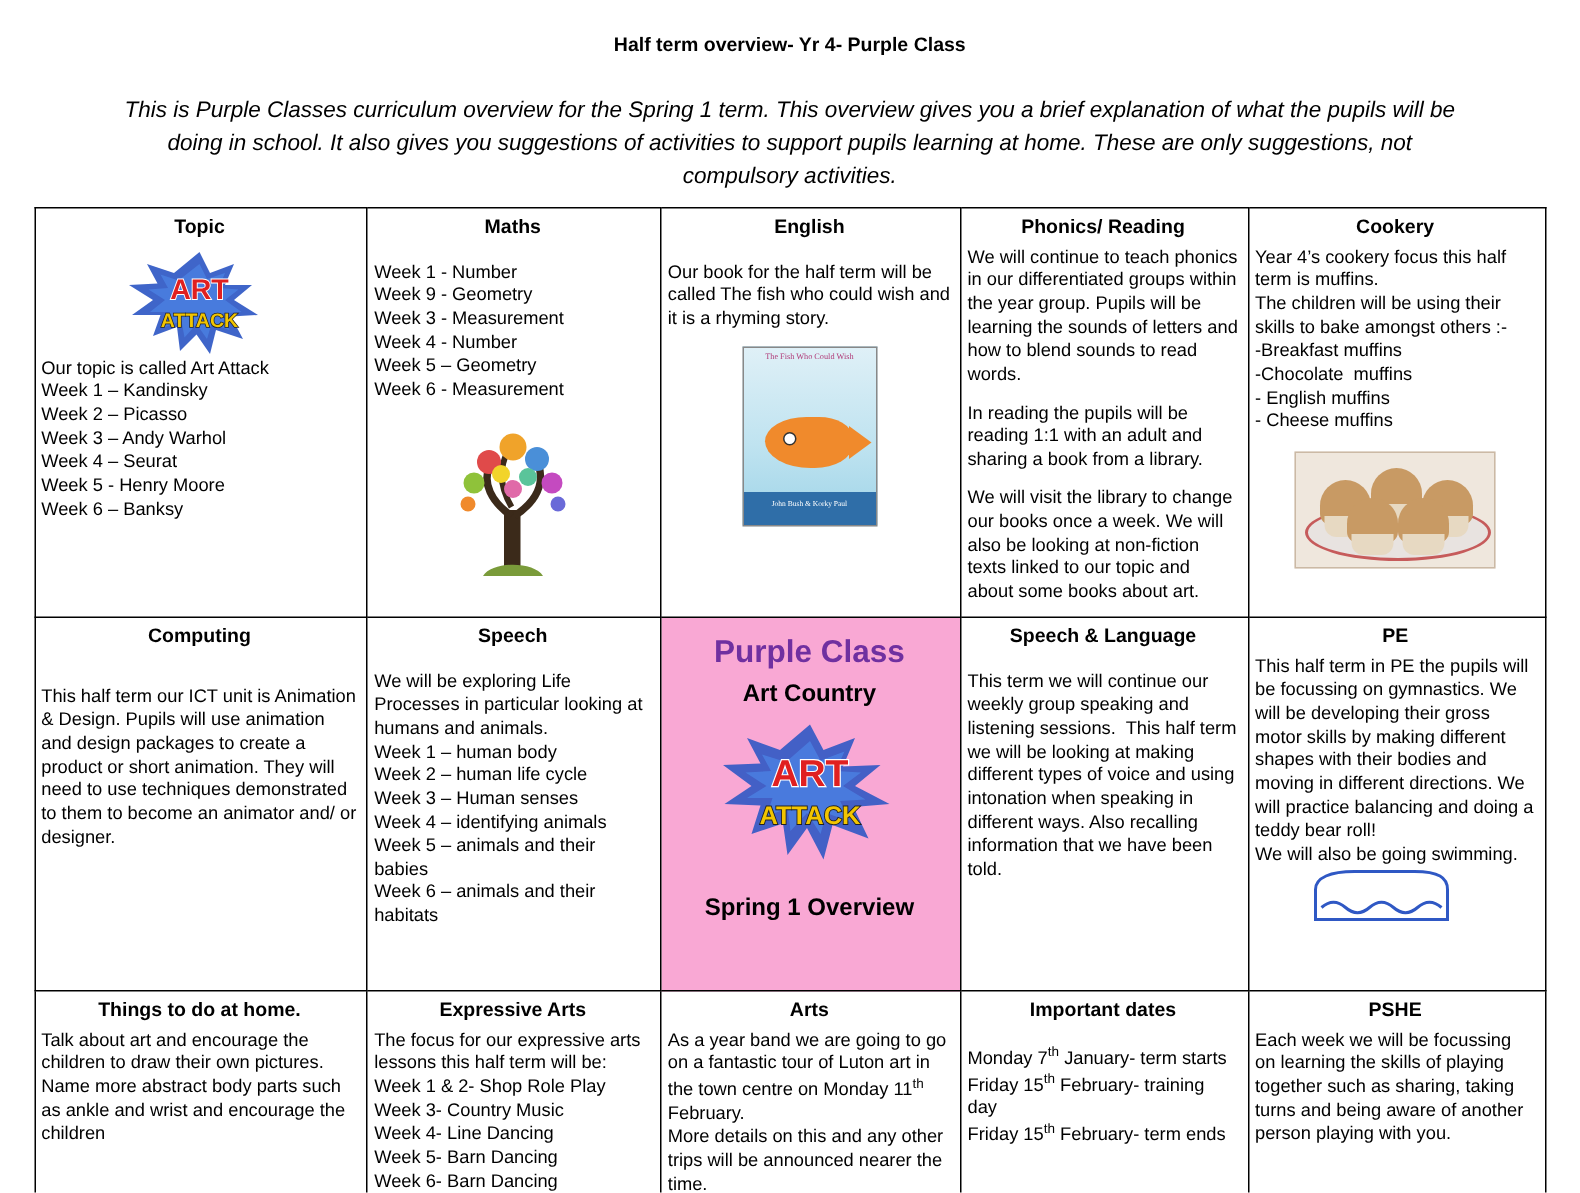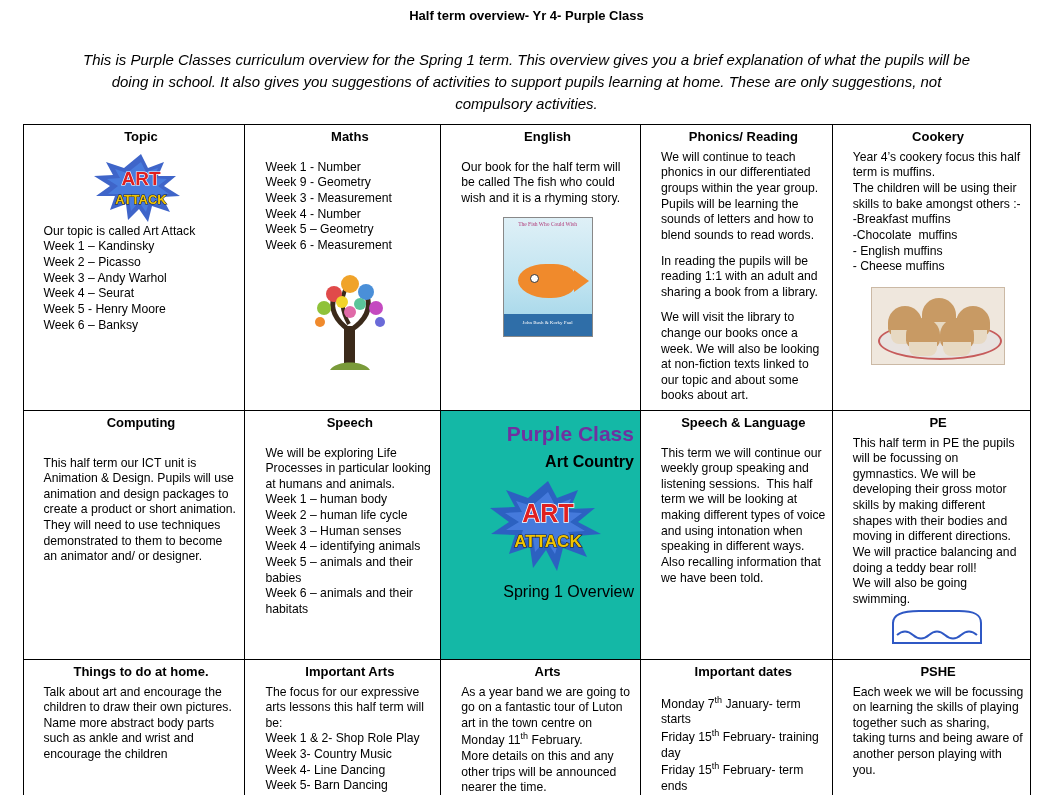--- a/index.html
+++ b/index.html
@@ -18,40 +18,40 @@
     position: relative;
     width: 1053px;
     height: 795px;
     box-sizing: border-box;
     padding: 6px 22px 0 22px;
   }
   .doc-title {
     text-align: center;
     font-weight: bold;
     font-size: 13px;
-    margin-top: 2px;
+    margin-top: 16px;
     margin-bottom: 0;
   }
   .intro {
     margin: 26px 52px 10px 52px;
     text-align: center;
     font-style: italic;
     font-size: 15px;
     line-height: 1.45;
   }
   table.grid {
     border-collapse: collapse;
     width: 1008px;
     margin: 0 auto;
     table-layout: fixed;
   }
   table.grid td {
     border: 1px solid #000000;
     vertical-align: top;
-    padding: 4px 6px 6px 20px;
+    padding: 4px 6px 6px 4px;
     font-size: 12.2px;
     line-height: 1.28;
   }
   .col1 { width: 220px; }
   .col2 { width: 194px; }
   .col3 { width: 198px; }
   .col4 { width: 190px; }
   .col5 { width: 196px; }
 
   .cell-head {
@@ -64,39 +64,39 @@
   .line { white-space: pre-wrap; }
   .spacer { height: 10px; }
 
   
   tr.row1 td { height: 262px; }
   tr.row2 td { height: 238px; }
   tr.row3 td { height: 148px; }
 
   
   .purple-cell {
-    background: #14b8a6;
-    text-align: right;
+    background: #f9a8d4;
+    text-align: center;
     padding-top: 8px;
   }
   .purple-title {
     color: #7030a0;
     font-weight: bold;
     font-size: 21px;
     margin-top: 6px;
   }
   .purple-sub {
     font-weight: bold;
     font-size: 16px;
     margin-top: 4px;
   }
   .purple-foot {
-    font-weight: normal;
+    font-weight: bold;
     font-size: 16px;
-    margin-top: 8px;
+    margin-top: 20px;
   }
 
   
   .art-logo {
     margin: 6px auto 0 auto;
     display: block;
   }
 
   
   .tree-img { display: block; margin: 10px auto 0 auto; }
@@ -370,21 +370,21 @@
       </tr>
 
       <tr class="row3">
 
         <td>
           <div class="cell-head">Things to do at home.</div>
           <div class="line centered">Talk about art and encourage the children to draw their own pictures. Name more abstract body parts such as ankle and wrist and encourage the children</div>
         </td>
 
         <td>
-          <div class="cell-head">Important Arts</div>
+          <div class="cell-head">Expressive Arts</div>
           <div class="line">The focus for our expressive arts lessons this half term will be:
 Week 1 &amp; 2- Shop Role Play
 Week 3- Country Music
 Week 4- Line Dancing
 Week 5- Barn Dancing
 Week 6- Barn Dancing</div>
           <svg class="dancers" width="78" height="44" viewBox="0 0 78 44">
             <g>
               <circle cx="20" cy="8" r="6" fill="#8a5a32"></circle>
               <path d="M14 14 L26 14 L30 30 L10 30 Z" fill="#e04a4a"></path>

